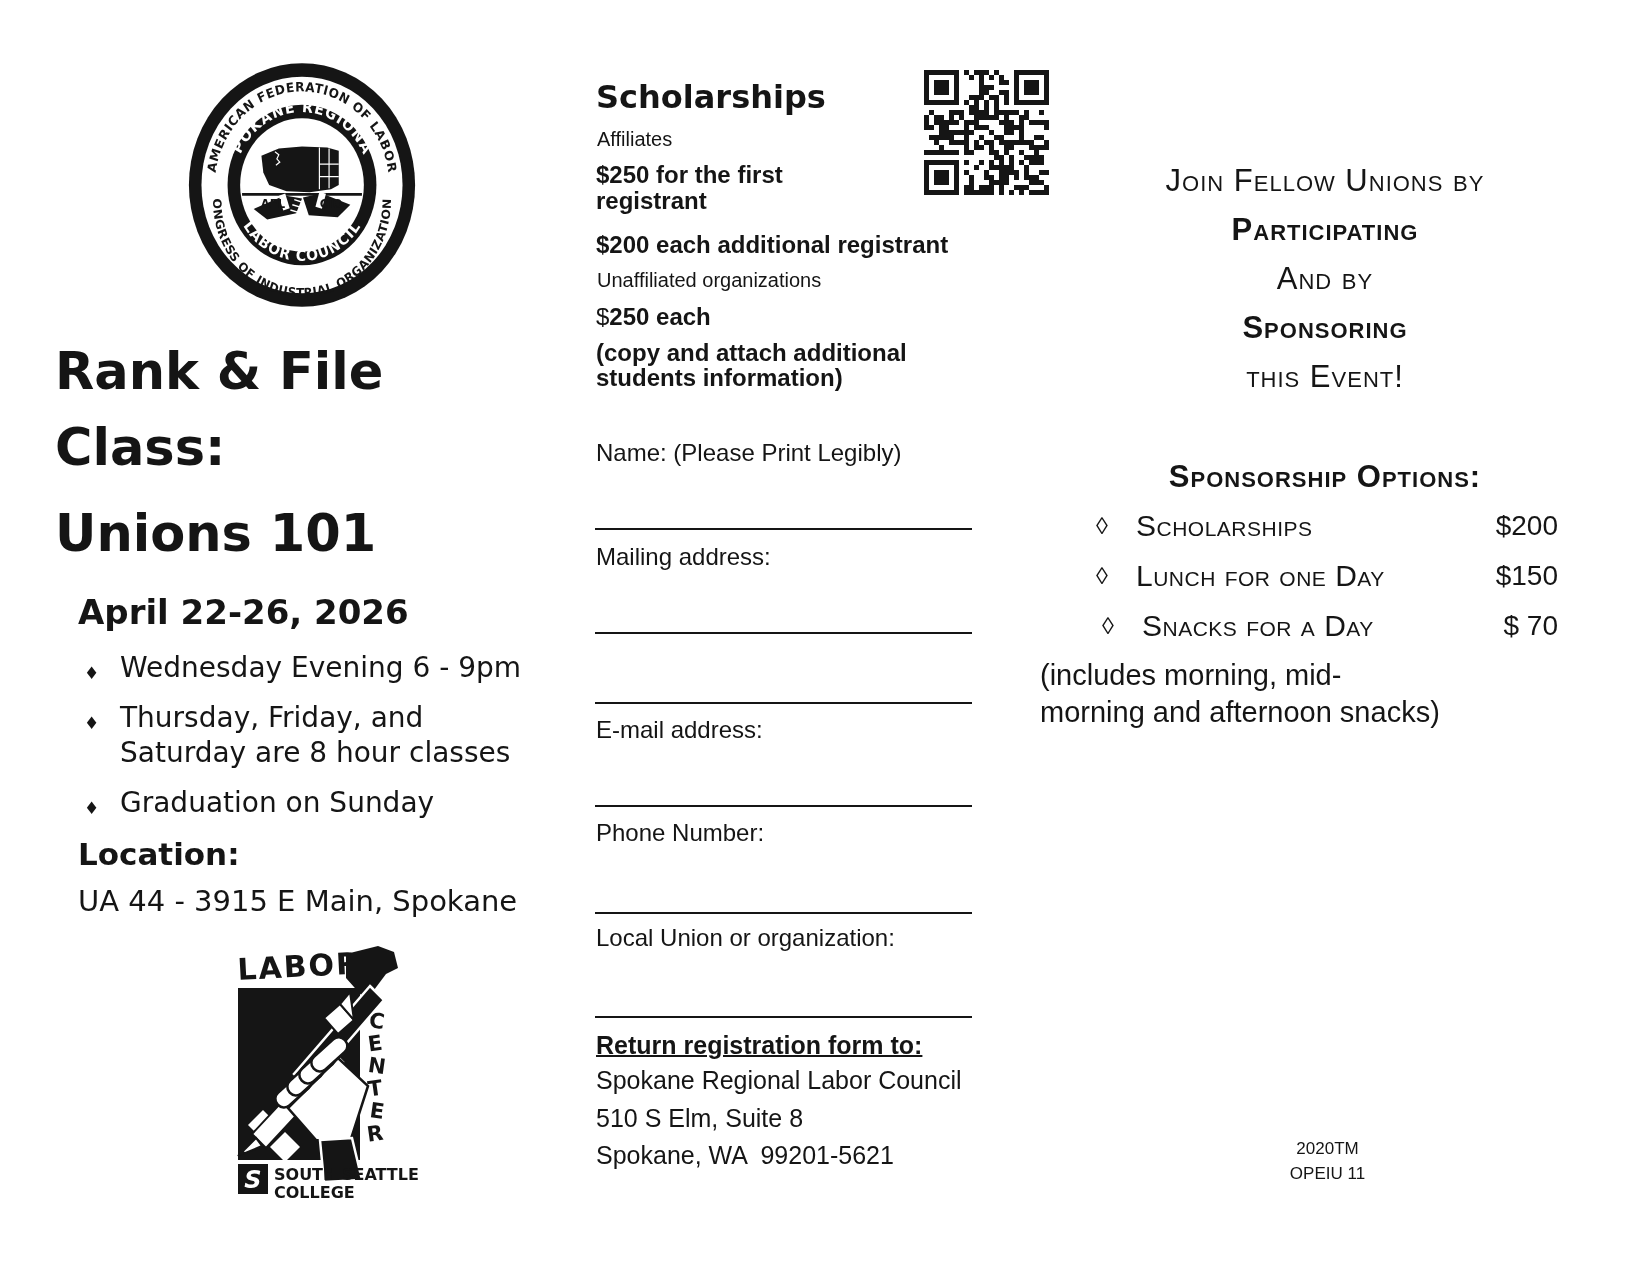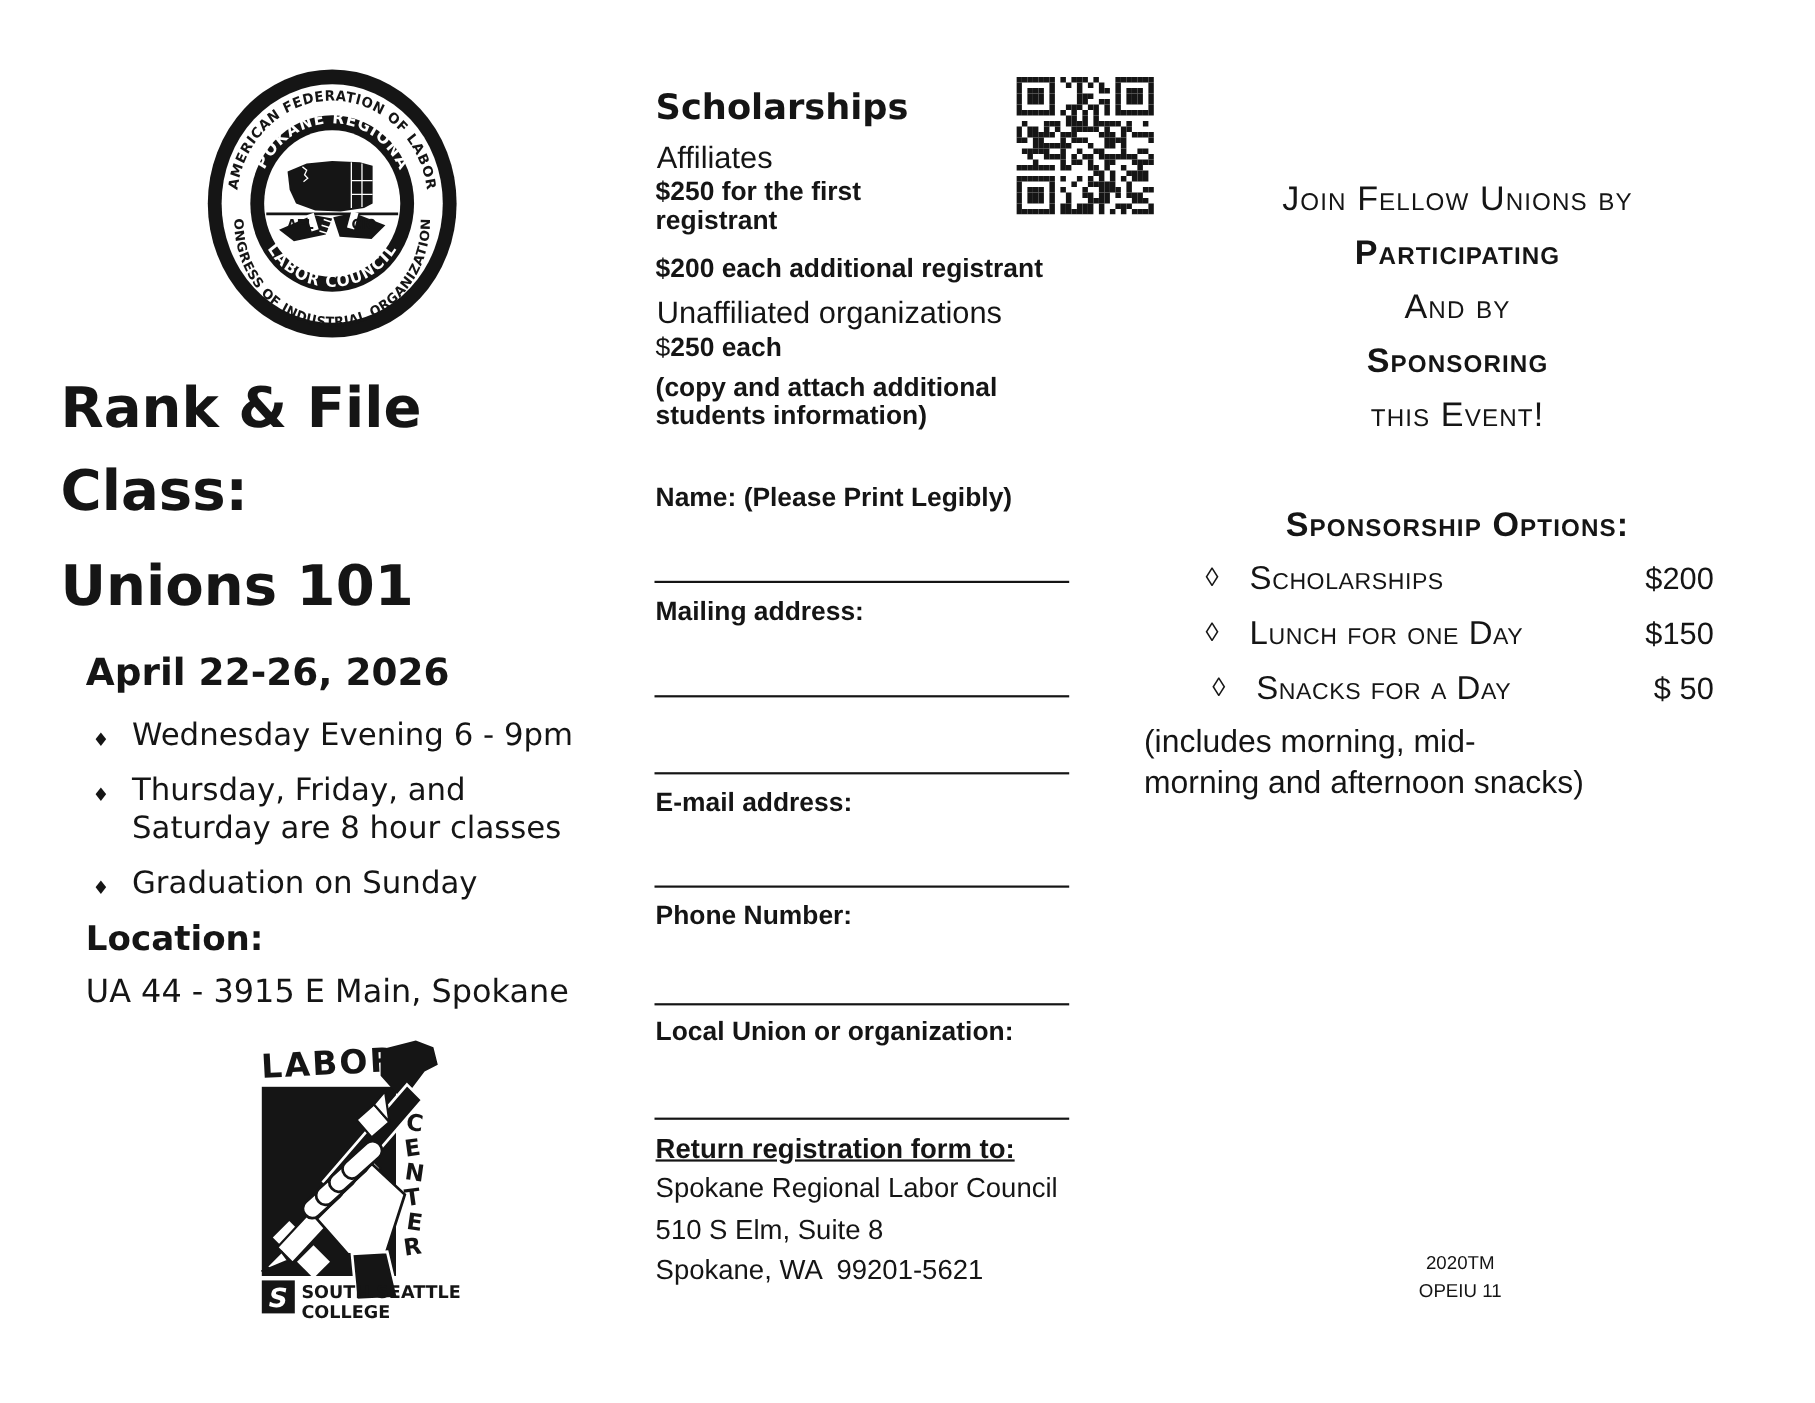--- a/index.html
+++ b/index.html
@@ -18,29 +18,29 @@
     font-size:28px;line-height:35px;list-style:none;margin:0;padding:0}
   .bullet-list li{position:relative;padding-left:38px;margin-bottom:15px}
   .bullet-glyph{position:absolute;left:2px;top:6px;font-size:17px}
   .loc-label{left:78px;top:836px;font-family:"DejaVu Sans",sans-serif;font-weight:bold;font-size:31px}
   .loc-value{left:78px;top:884px;font-family:"DejaVu Sans",sans-serif;font-size:29px;white-space:nowrap}
   .labor-svg{left:228px;top:940px;width:195px;height:268px}
   .lc-vletter{font-family:"DejaVu Sans",sans-serif;font-weight:bold;font-size:21px;fill:#151515;text-anchor:middle}
   
   .reg-heading{left:596px;top:78px;font-family:"DejaVu Sans",sans-serif;font-weight:bold;font-size:32px}
   .qr-svg{left:924px;top:70px;width:125px;height:125px}
-  .reg-small{font-size:28px}
+  .reg-small{font-size:20px}
   .reg-aff{left:597px;top:128px}
   .reg-price1{left:596px;top:162px;font-weight:bold;font-size:24px;line-height:26px}
   .reg-price2{left:596px;top:231px;font-weight:bold;font-size:24px;white-space:nowrap}
   .reg-unaff{left:597px;top:269px}
   .reg-price3{left:596px;top:303px;font-size:24px}
   .reg-price3 b{font-weight:bold}
   .reg-copynote{left:596px;top:340px;font-weight:bold;font-size:24px;line-height:25px}
-  .field-label{font-weight:bold;font-size:24px;white-space:nowrap}
+  .field-label{font-weight:normal;font-size:24px;white-space:nowrap}
   .f-name{left:596px;top:439px}
   .f-mail{left:596px;top:543px}
   .f-email{left:596px;top:716px}
   .f-phone{left:596px;top:819px}
   .f-union{left:596px;top:924px}
   .wline{left:595px;width:377px;height:0;border-bottom:2px solid #151515}
   .wl1{top:528px}.wl2{top:632px}.wl3{top:702px}.wl4{top:805px}.wl5{top:912px}.wl6{top:1016px}
   .return-heading{left:596px;top:1031px;font-weight:bold;font-size:25px;
     text-decoration:underline;text-decoration-thickness:2px;white-space:nowrap}
   .addr{font-size:25px;white-space:pre}
@@ -565,21 +565,21 @@
     <span class="option-price">$200</span>
   </div>
   <div class="option-row">
     <span class="option-diamond">◊</span>
     <span class="option-name">Lunch for one Day</span>
     <span class="option-price">$150</span>
   </div>
   <div class="option-row">
     <span class="option-diamond" style="padding-left:6px">◊</span>
     <span class="option-name">Snacks for a Day</span>
-    <span class="option-price">$ 50</span>
+    <span class="option-price">$ 70</span>
   </div>
 </div>
 
 <div class="abs sponsor-note">
   <div>(includes morning, mid-</div>
   <div>morning and afternoon snacks)</div>
 </div>
 
 <div class="abs sponsor-footer">
   <div>2020TM</div>

